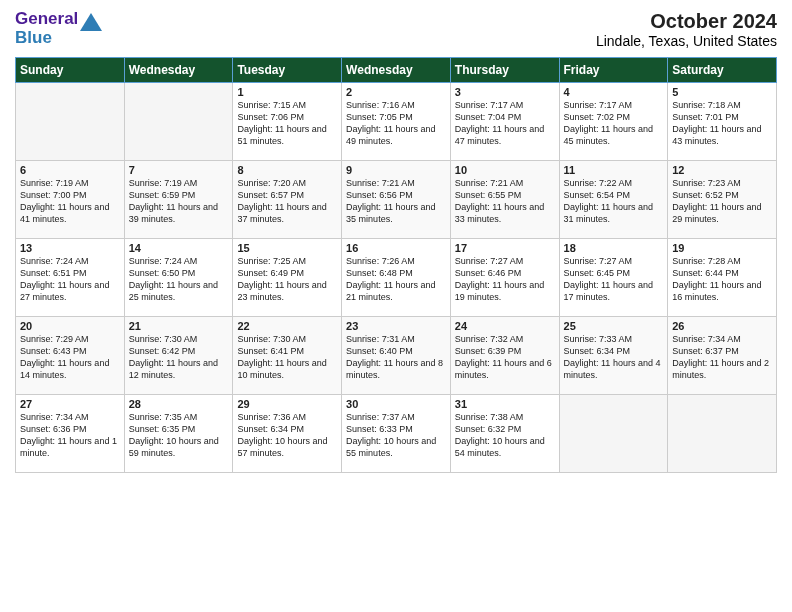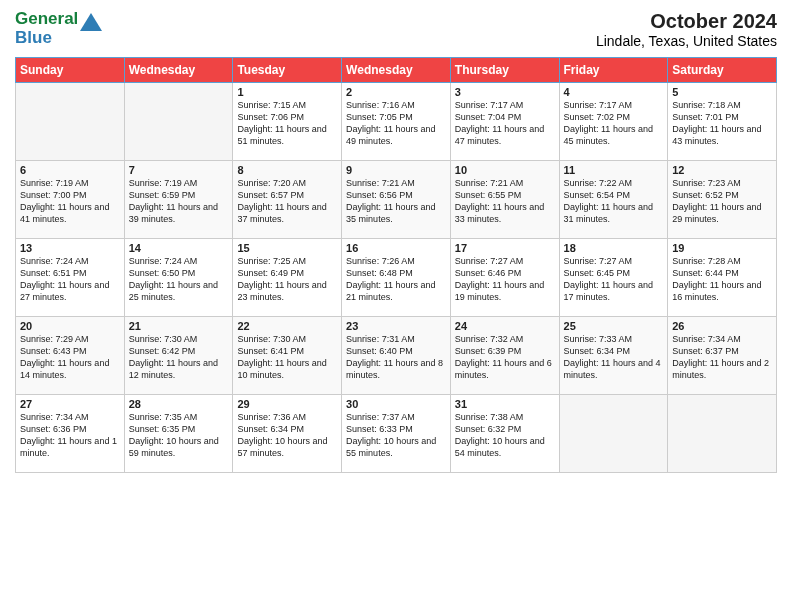--- a/index.html
+++ b/index.html
@@ -35,21 +35,21 @@
     }
     .location {
       font-size: 14px;
       color: #000000;
     }
     table {
       width: 100%;
       border-collapse: collapse;
     }
     th {
-      background-color: #ef4444;
+      background-color: #14532d;
       color: #fff;
       font-size: 12px;
       padding: 5px 4px;
       text-align: left;
       border: 1px solid #5a9fd4;
     }
     td {
       border: 1px solid #ccc;
       vertical-align: top;
       padding: 3px 4px;
@@ -78,21 +78,21 @@
     }
   </style>
 </head>
 <body>
 
 <div class="container">
   <div class="header">
     <div class="logo">
       <div style="display:flex;align-items:center;">
         <div style="font-size:17px;font-weight:bold;color:#1a2a4a;line-height:1.1;">
-          <span style="color:#15803d;text-align:center;">General</span><br>
+          <span style="color:#4c1d95;text-align:center;">General</span><br>
           <span style="color:#2e7db5;">Blue</span>
         </div>
         <div style="margin-left:2px;margin-top:-10px;">
           <svg width="22" height="18" viewBox="0 0 22 18">
             <polygon points="0,18 11,0 22,18" fill="#2e7db5"></polygon>
           </svg>
         </div>
       </div>
     </div>
     <div class="title-block">

